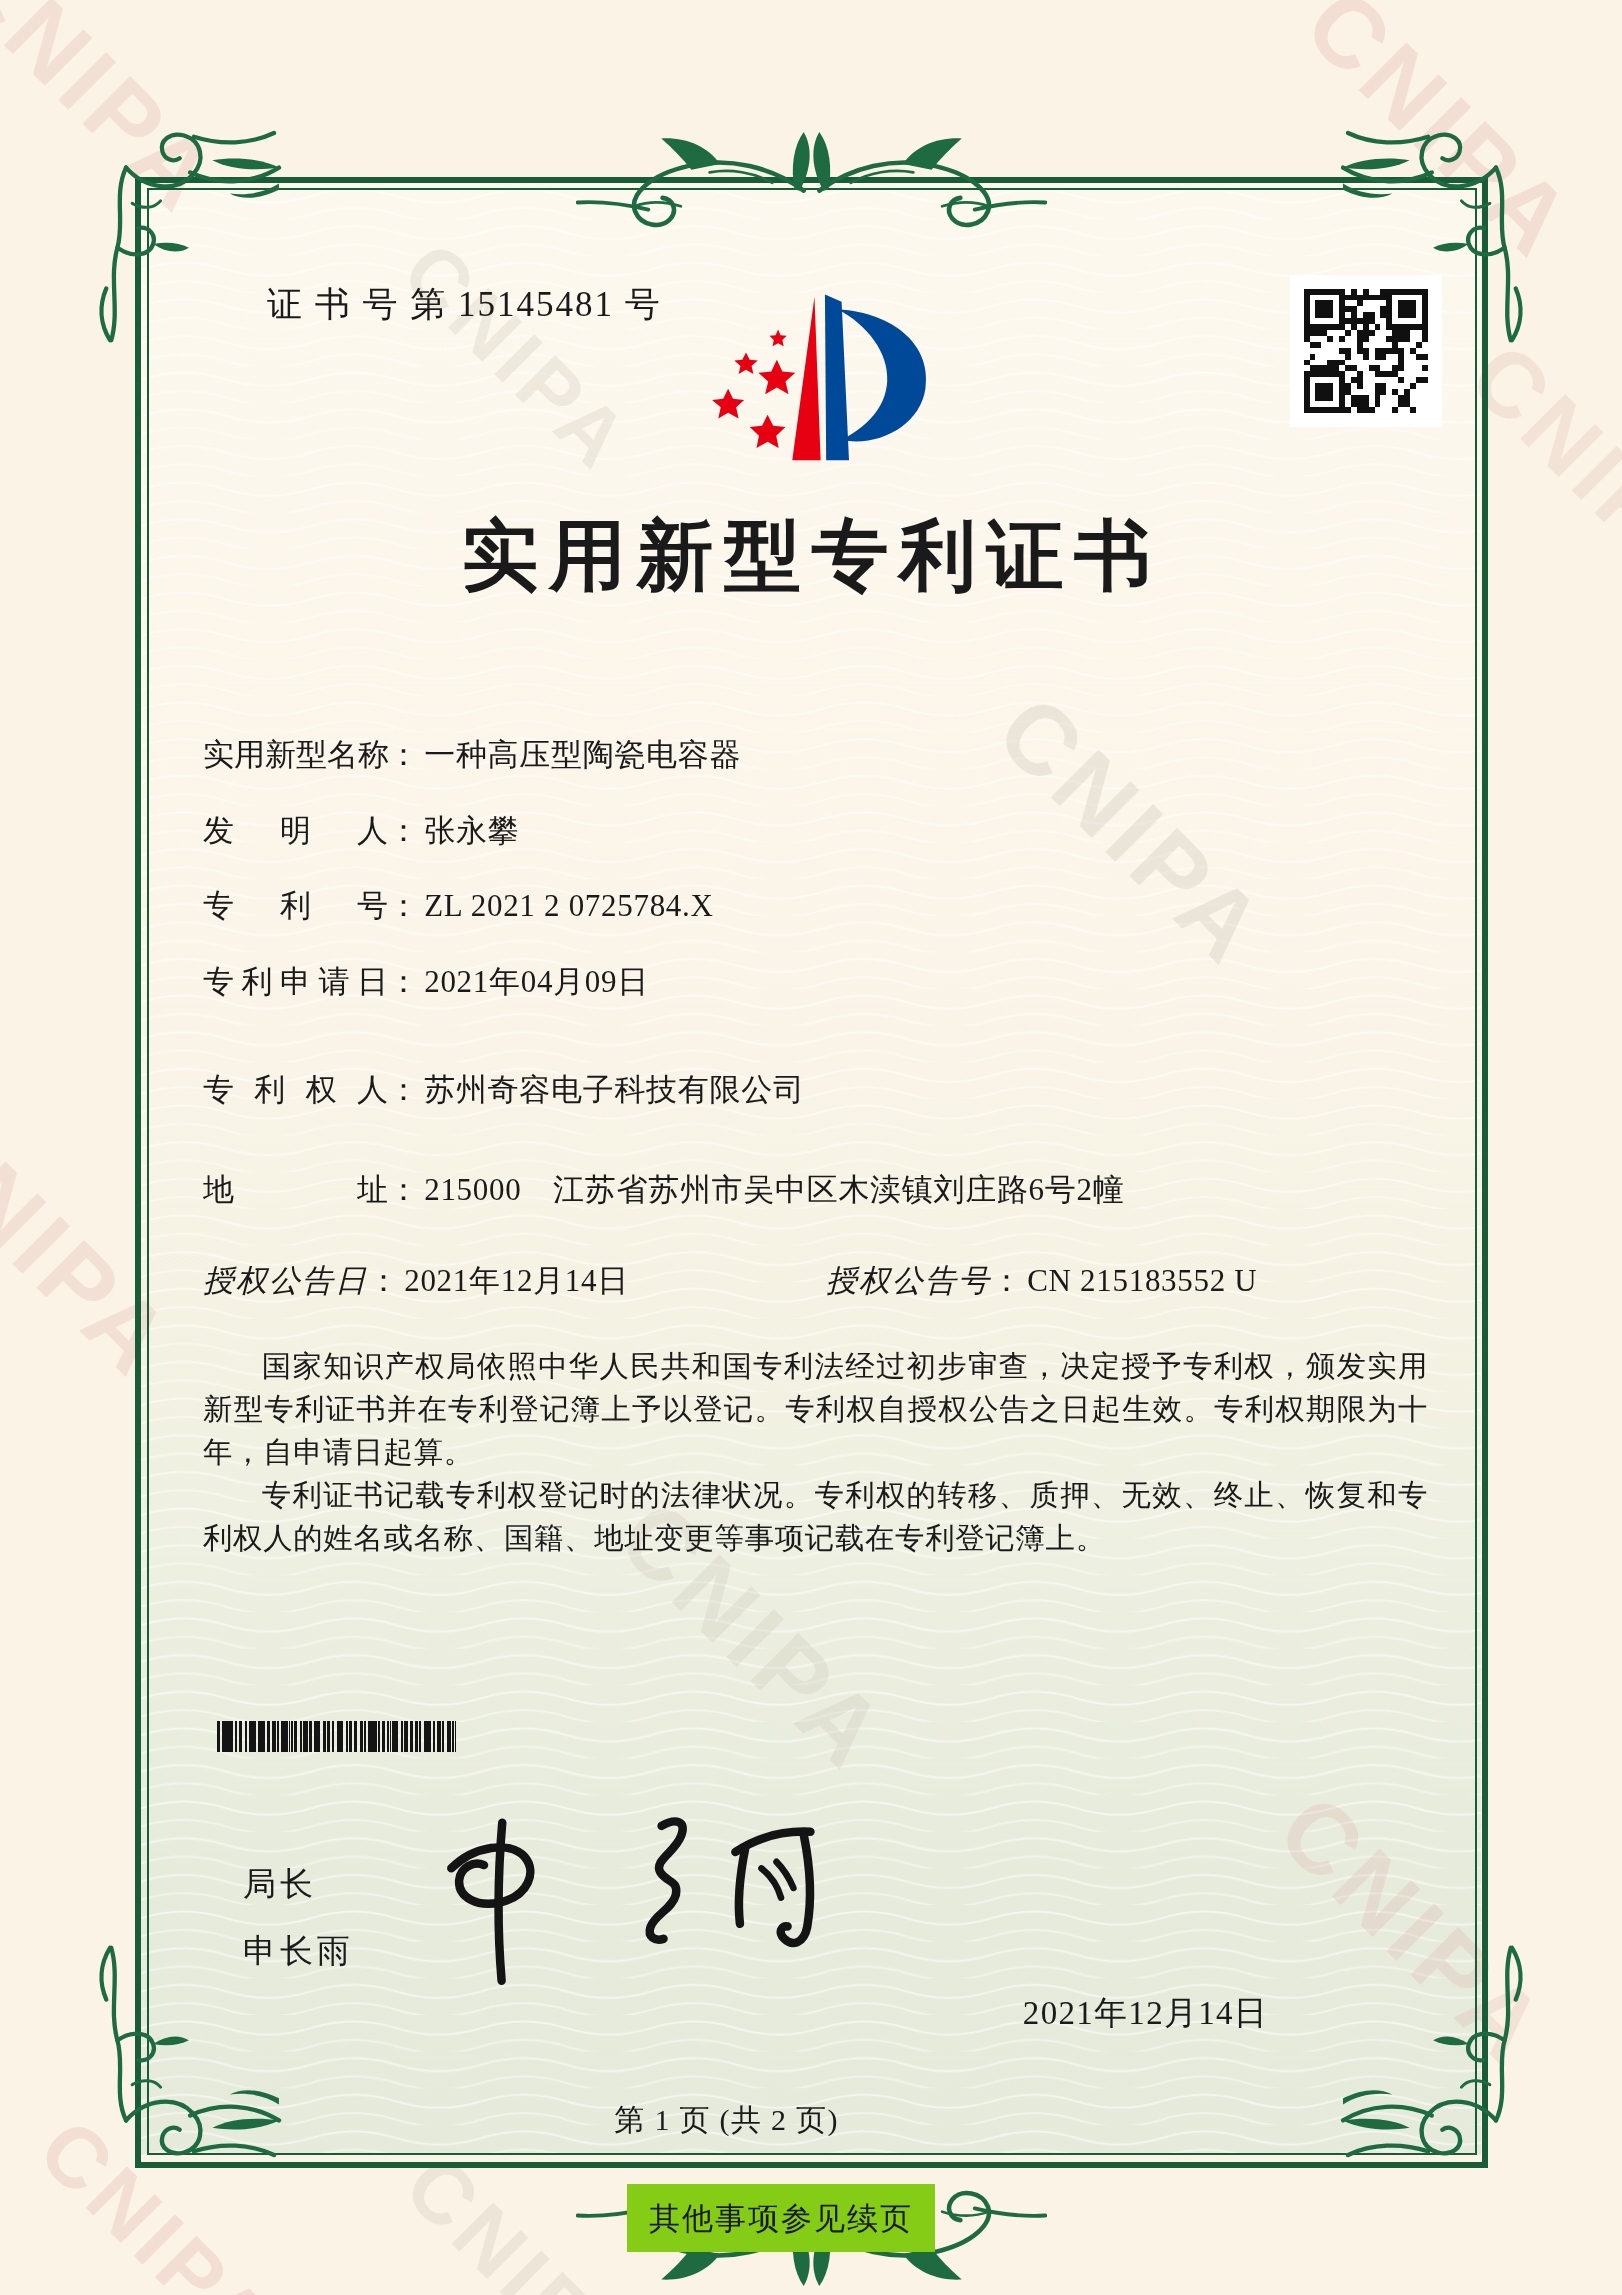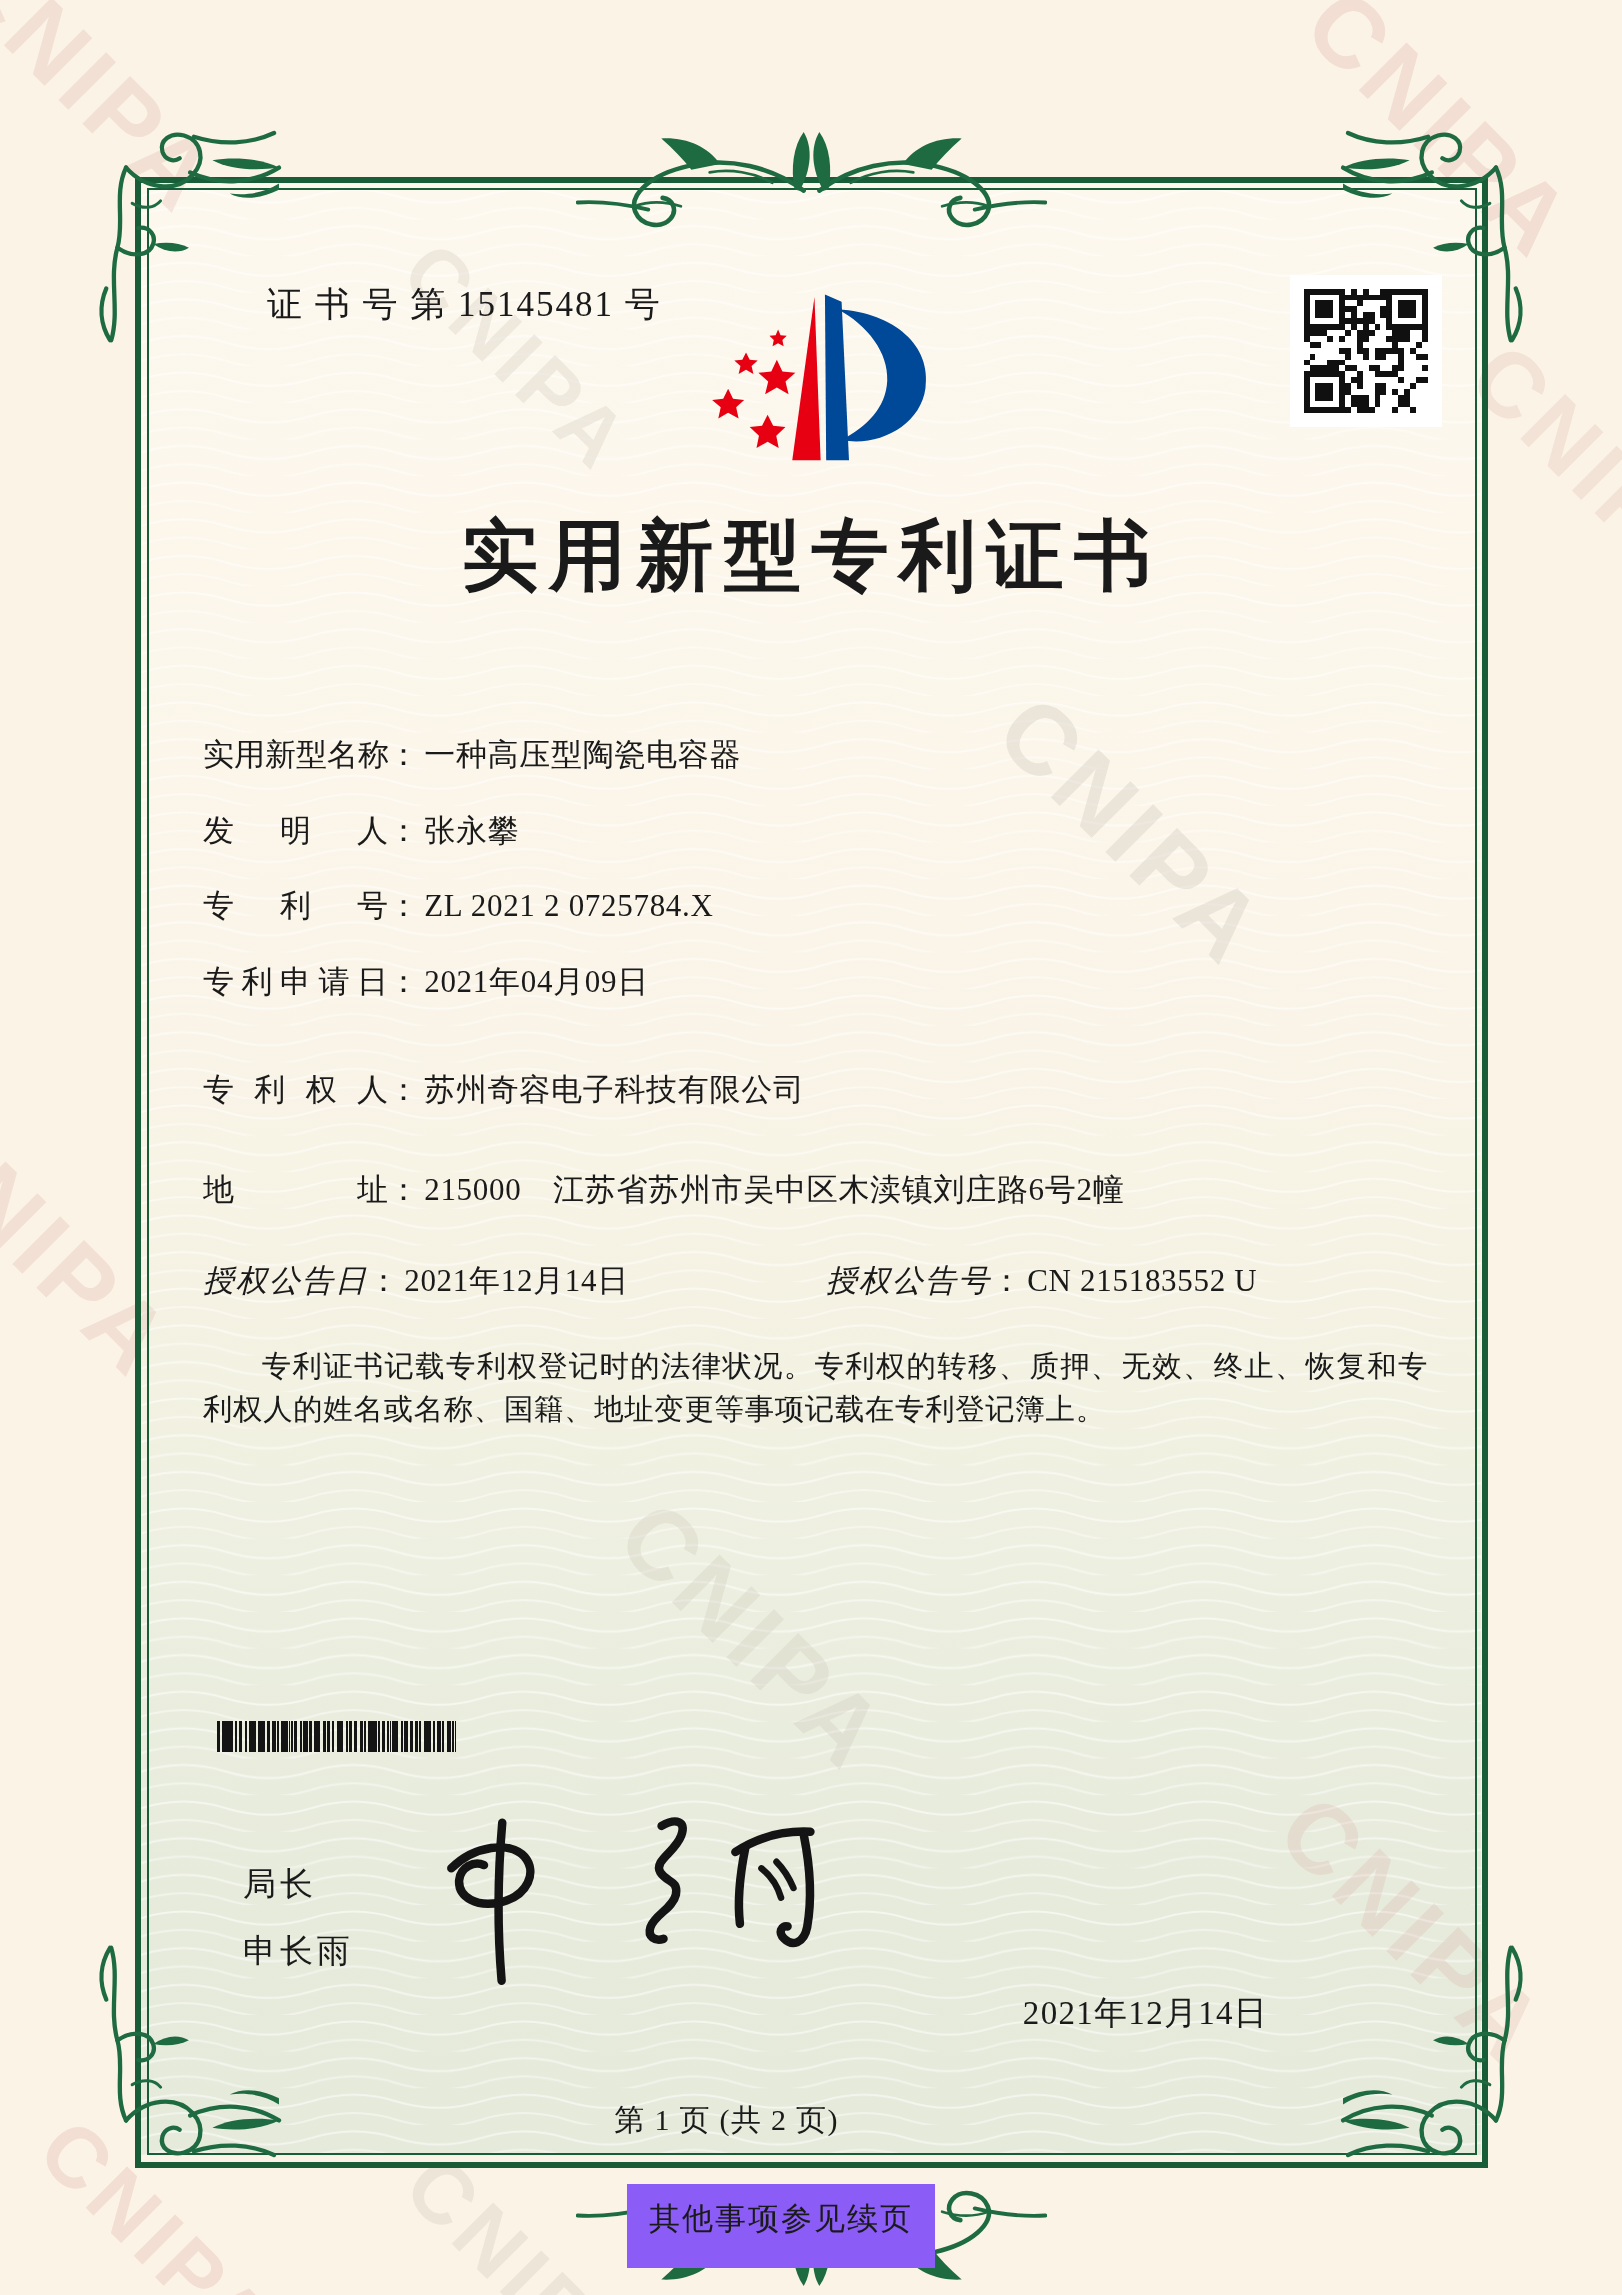--- a/index.html
+++ b/index.html
@@ -59,21 +59,21 @@
     background:
       repeating-linear-gradient(90deg,#141414 0 2px,transparent 2px 4.6px),
       repeating-linear-gradient(90deg,#141414 0 1.3px,transparent 1.3px 7.2px),
       repeating-linear-gradient(90deg,#141414 0 2.6px,transparent 2.6px 11px);}
   
   .signer-title{position:absolute;left:243px;top:1862px;font-size:33px;letter-spacing:3.9px;font-family:Liberation Mono, monospace;}
   .signer-name{position:absolute;left:243px;top:1929px;font-size:33px;letter-spacing:3.9px;}
   .signature-svg{position:absolute;left:353px;top:1790px;}
   .issue-date{position:absolute;left:982px;top:1991px;width:327px;text-align:center;font-size:33px;letter-spacing:1.3px;}
   .page-num{position:absolute;left:563px;top:2100px;width:327px;text-align:center;font-size:30px;letter-spacing:1.3px;}
-  .footer-strip{position:absolute;left:627px;top:2184px;width:308px;height:84px;background:#8b5cf6;}
+  .footer-strip{position:absolute;left:627px;top:2184px;width:308px;height:68px;background:#84cc16;}
   .footer-note{position:absolute;left:0;top:14.4px;width:308px;text-align:center;font-size:31px;letter-spacing:2px;}
 </style>
 </head>
 <body>
 
 <div class="page">
 
   <svg width="0" height="0" style="position:absolute" aria-hidden="true">
     <defs>
       <g id="corner-flourish">
@@ -635,20 +635,21 @@
   <div class="field" style="top:1260px;width:1225px">
     <span>
       <span class="flabel-n">授权公告日</span><span class="colon">：</span><span class="fvalue">2021年12月14日</span>
     </span>
     <span class="grant-right">
       <span class="flabel-n">授权公告号</span><span class="colon">：</span><span class="fvalue">CN 215183552 U</span>
     </span>
   </div>
 
   <div class="body-text">
+    <p>国家知识产权局依照中华人民共和国专利法经过初步审查，决定授予专利权，颁发实用新型专利证书并在专利登记簿上予以登记。专利权自授权公告之日起生效。专利权期限为十年，自申请日起算。</p>
     <p>专利证书记载专利权登记时的法律状况。专利权的转移、质押、无效、终止、恢复和专利权人的姓名或名称、国籍、地址变更等事项记载在专利登记簿上。</p>
   </div>
 
   <div class="barcode"></div>
 
   <div class="signer-title">局长</div>
   <div class="signer-name">申长雨</div>
   <svg class="signature-svg" width="497" height="222" viewBox="0 0 760 340">
     <g fill="none" stroke="#141414" stroke-width="13" stroke-linecap="round">
       <path d="M150 120 C185 85 240 78 262 102 C282 125 268 162 225 172 C190 180 160 165 162 138 C164 118 185 108 200 115"></path>

